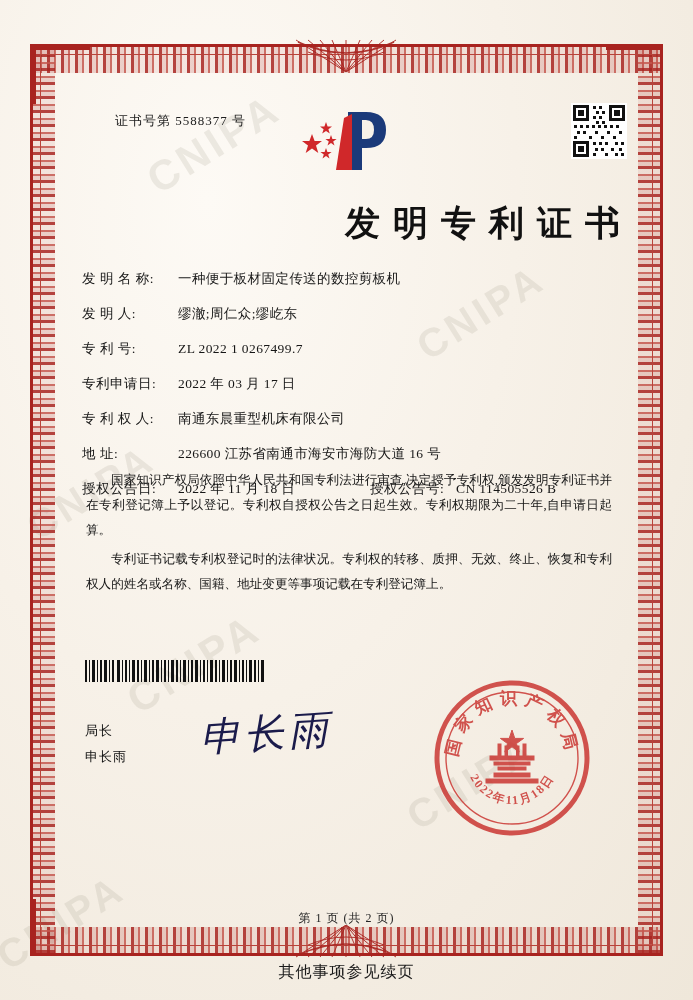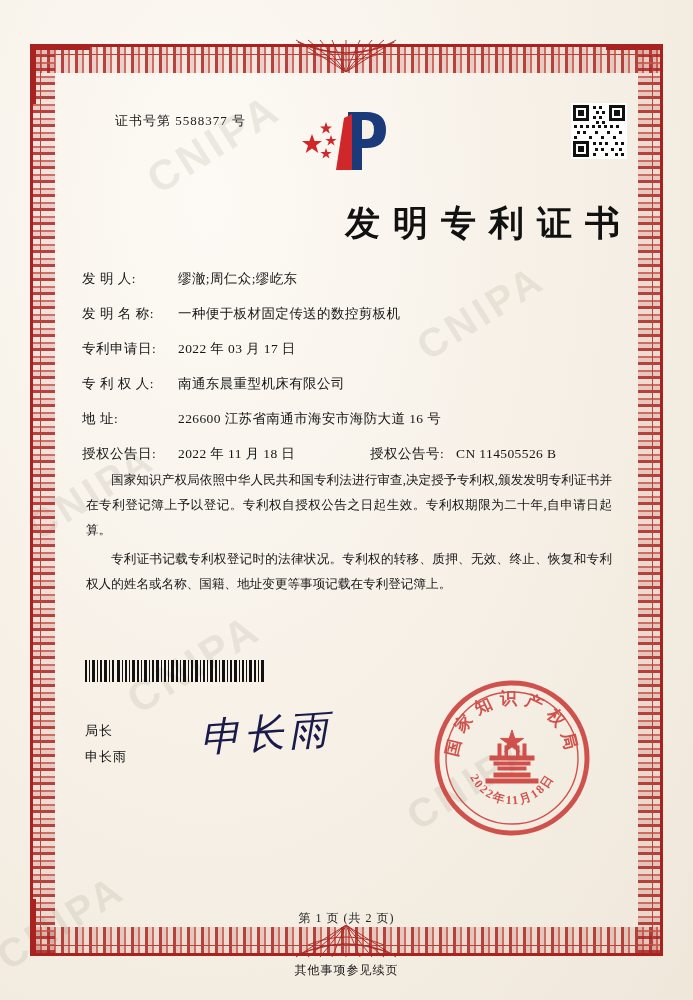--- a/index.html
+++ b/index.html
@@ -266,21 +266,21 @@
     color: #222;
     letter-spacing: 1px;
   }
 
   .below-note {
     position: absolute;
     left: 0;
     top: 962px;
     width: 693px;
     text-align: center;
-    font-size: 12px;
+    font-size: 16px;
     color: #1a1a1a;
     letter-spacing: 1px;
   }
 </style>
 </head>
 <body>
 
 <div id="certificate-page">
 
   <div class="watermark-layer">
@@ -392,24 +392,27 @@
           <polygon points="35,27 36.4,31 40.6,31 37.2,33.6 38.5,37.6 35,35.1 31.5,37.6 32.8,33.6 29.4,31 33.6,31"></polygon>
           <polygon points="30,40 31.4,44 35.6,44 32.2,46.6 33.5,50.6 30,48.1 26.5,50.6 27.8,46.6 24.4,44 28.6,44"></polygon>
         </g>
       </svg>
     </div>
 
     <div class="main-title">发明专利证书</div>
 
     <div class="fields">
       <div class="field-row">
+        <span class="field-label">发 明 名 称:</span><span class="field-value">一种便于板材固定传送的数控剪板机</span>
+      </div>
+      <div class="field-row">
         <span class="field-label">发 明 人:</span><span class="field-value">缪澈;周仁众;缪屹东</span>
       </div>
       <div class="field-row">
-        <span class="field-label">发 明 名 称:</span><span class="field-value">一种便于板材固定传送的数控剪板机</span>
+        <span class="field-label">专 利 号:</span><span class="field-value">ZL 2022 1 0267499.7</span>
       </div>
       <div class="field-row">
         <span class="field-label">专利申请日:</span><span class="field-value">2022 年 03 月 17 日</span>
       </div>
       <div class="field-row">
         <span class="field-label">专 利 权 人:</span><span class="field-value">南通东晨重型机床有限公司</span>
       </div>
       <div class="field-row">
         <span class="field-label">地        址:</span><span class="field-value">226600 江苏省南通市海安市海防大道 16 号</span>
       </div>

